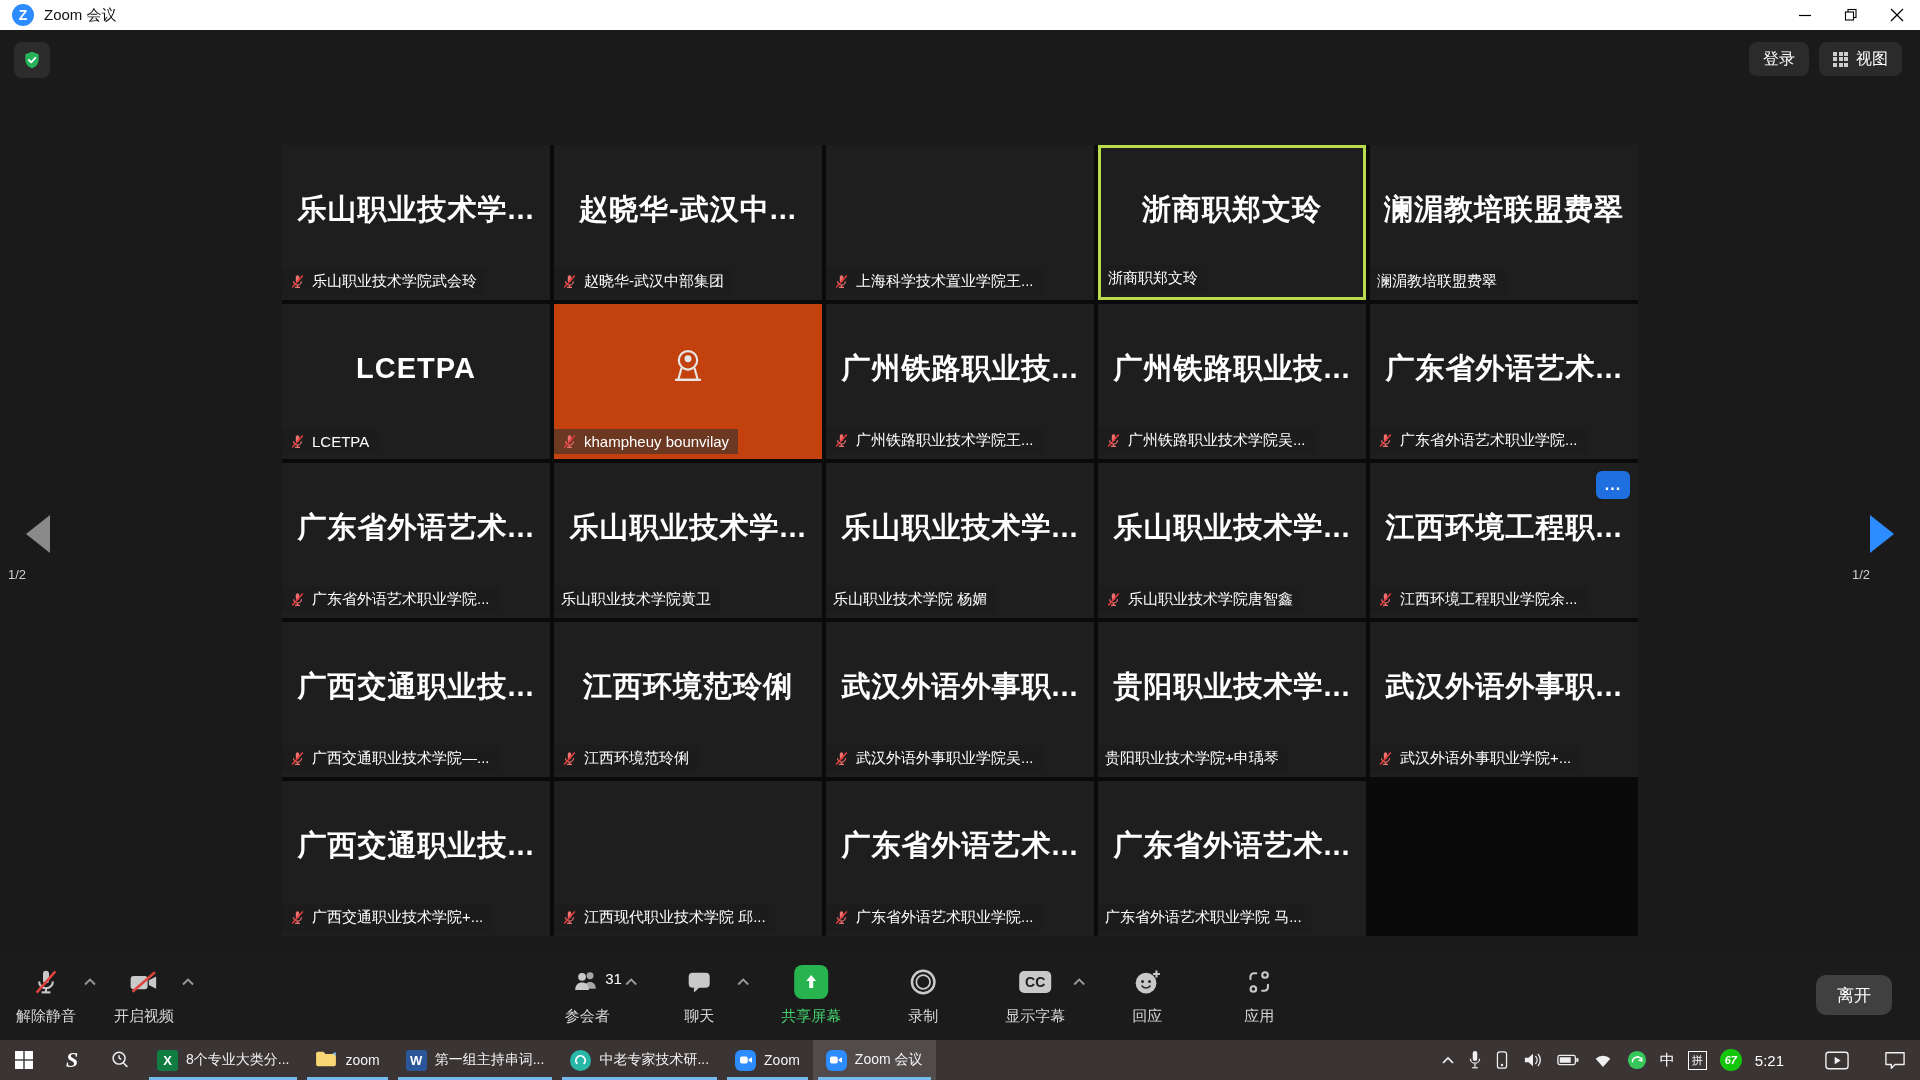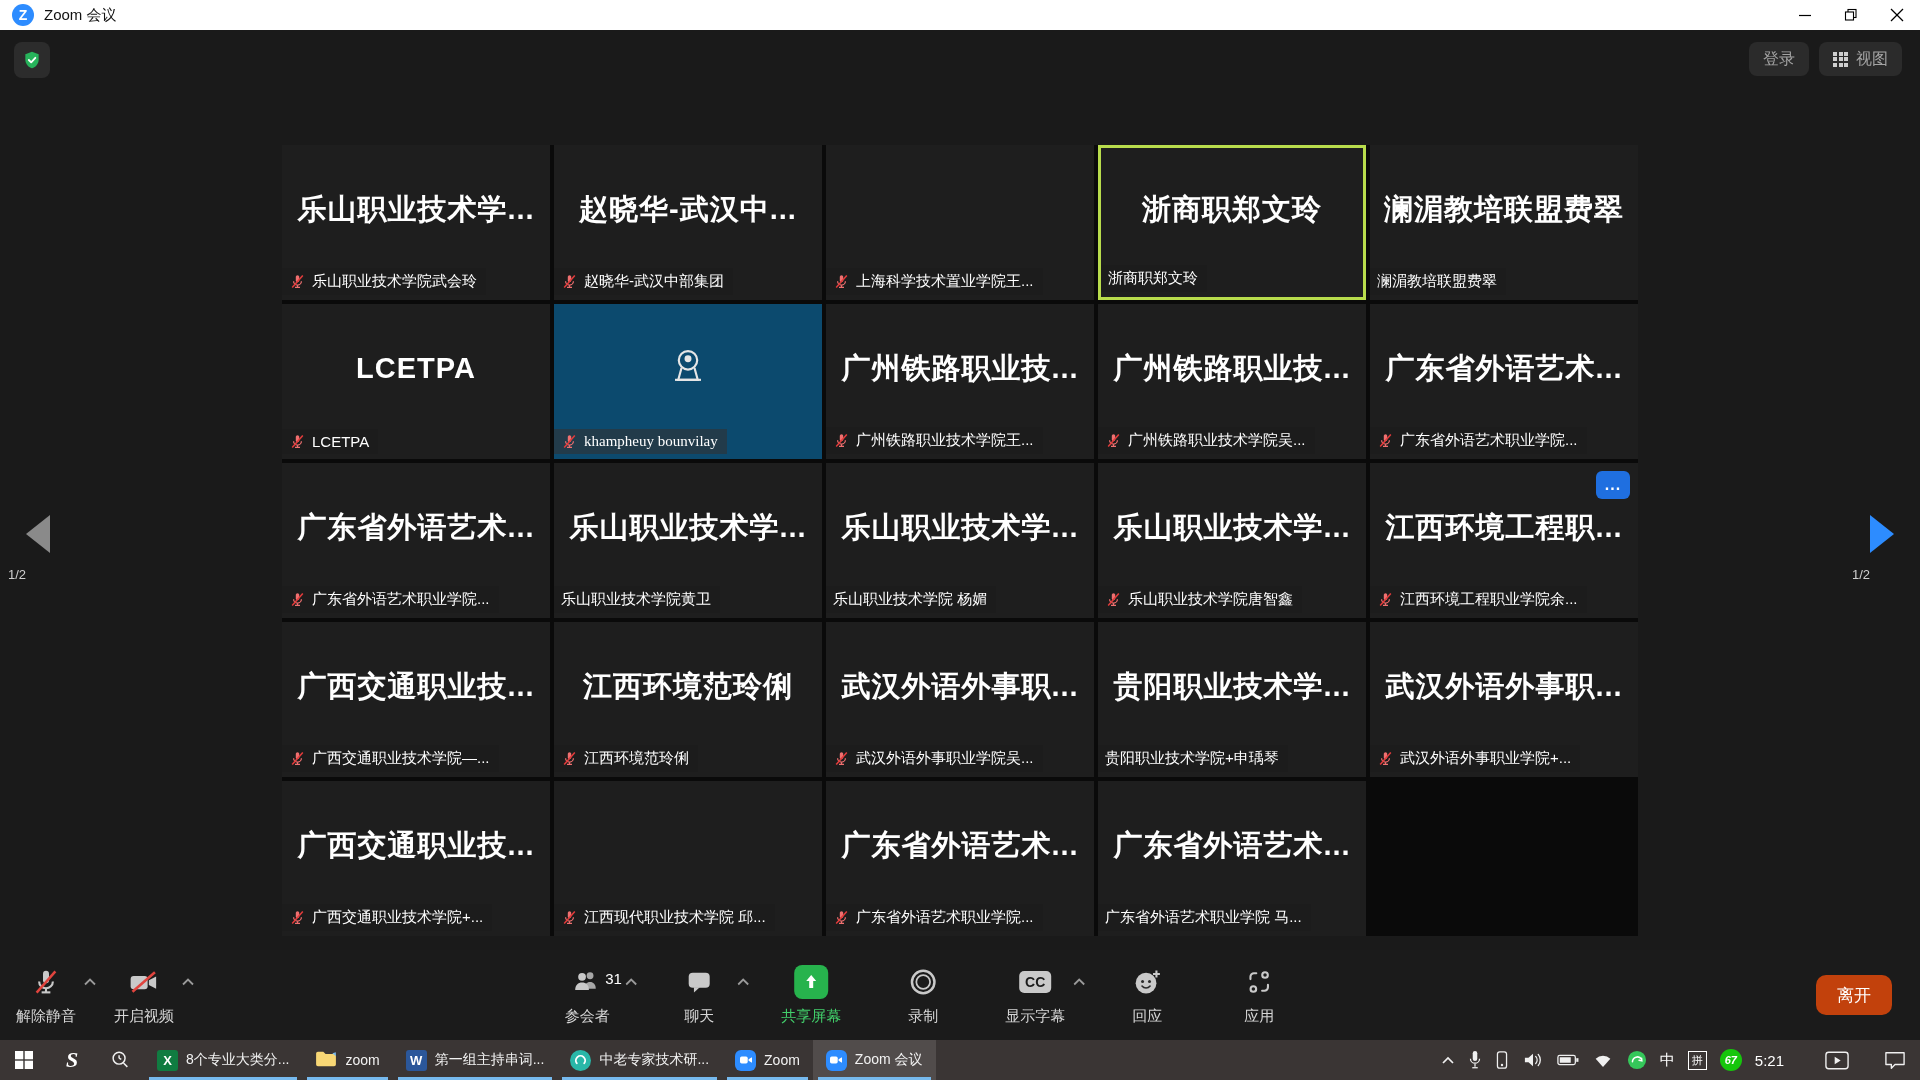--- a/index.html
+++ b/index.html
@@ -18,35 +18,35 @@
     color:#000; font-size:14px; }
   .win-btn svg { display:block; }
 
   
   .main { position:absolute; left:0; top:30px; width:1920px; height:1010px; background:#1a1a1a; }
 
   .shield-wrap { position:absolute; left:14px; top:12px; width:36px; height:36px; background:#2c2c2c;
     border-radius:8px; display:flex; align-items:center; justify-content:center; }
 
   .top-right { position:absolute; right:18px; top:12px; display:flex; gap:10px; }
-  .pill-btn { background:#2b2b2b; color:#a3a3a3; border:none; border-radius:8px; height:34px;
+  .pill-btn { background:#2b2b2b; color:#ffffff; border:none; border-radius:8px; height:34px;
     padding:0 14px; font-size:16px; display:flex; align-items:center; gap:8px;
     font-family:inherit; }
   .grid-glyph { display:inline-block; width:15px; height:15px;
     background:
       linear-gradient(#cfcfcf,#cfcfcf) 0 0/4px 4px no-repeat,   linear-gradient(#cfcfcf,#cfcfcf) 5.5px 0/4px 4px no-repeat,   linear-gradient(#cfcfcf,#cfcfcf) 11px 0/4px 4px no-repeat,
       linear-gradient(#cfcfcf,#cfcfcf) 0 5.5px/4px 4px no-repeat, linear-gradient(#cfcfcf,#cfcfcf) 5.5px 5.5px/4px 4px no-repeat, linear-gradient(#cfcfcf,#cfcfcf) 11px 5.5px/4px 4px no-repeat,
       linear-gradient(#cfcfcf,#cfcfcf) 0 11px/4px 4px no-repeat,  linear-gradient(#cfcfcf,#cfcfcf) 5.5px 11px/4px 4px no-repeat, linear-gradient(#cfcfcf,#cfcfcf) 11px 11px/4px 4px no-repeat; }
 
   
   .pgrid { position:absolute; left:282px; top:115px; display:grid;
     grid-template-columns:repeat(5,268px); grid-auto-rows:155px; gap:4px; background:#0a0a0a; }
   .tile { position:relative; background:#1e1e1e; overflow:hidden; }
   .tile.active-speaker { border:3px solid #b8dc4c; }
-  .tile.camera-tile { background:#0c4a6e;font-family:Liberation Serif, serif; }
+  .tile.camera-tile { background:#c2410c; }
   .tile-center { position:absolute; left:0; right:0; top:0; bottom:26px; display:flex;
     align-items:center; justify-content:center; color:#ffffff; font-size:29px; font-weight:bold;
     white-space:nowrap; letter-spacing:1px; }
   .tile-label { position:absolute; left:0; bottom:5px; max-width:96%; display:flex; align-items:center;
     gap:6px; background:rgba(28,28,28,0.78); padding:4px 9px 4px 7px; color:#fff; font-size:15px;
     white-space:nowrap; overflow:hidden; }
   .camera-tile .tile-label { background:rgba(50,50,50,0.6); }
   .mic { display:flex; align-items:center; }
   .tile-more { position:absolute; top:8px; right:8px; width:34px; height:28px; background:#1f6fe0;
     border-radius:6px; color:#fff; display:flex; align-items:center; justify-content:center;
@@ -72,21 +72,21 @@
     background:none; border:none; color:#d6d6d6; font-size:15px; gap:7px; font-family:inherit;
     min-width:64px; }
   .tool-btn .ticon { height:36px; display:flex; align-items:center; justify-content:center; }
   .caret { position:absolute; right:-18px; top:8px; }
   .count { position:absolute; left:calc(50% + 18px); top:6px; color:#fff; font-size:15px; }
   .share-label { color:#42cf6b; }
   .share-sq { width:34px; height:34px; background:#27b34d; border-radius:8px; display:flex;
     align-items:center; justify-content:center; }
   .cc-badge { background:#c9c9c9; color:#1b1b1b; font-weight:bold; border-radius:5px;
     font-size:14px; padding:3px 6px; }
-  .leave-btn { margin-left:auto; margin-right:28px; background:#c2410c; color:#fff; border:none;
+  .leave-btn { margin-left:auto; margin-right:28px; background:#404040; color:#fff; border:none;
     border-radius:10px; width:76px; height:40px; font-size:17px; font-family:inherit; }
 
   
   .taskbar { position:absolute; left:0; top:1040px; width:1920px; height:40px; background:#3a3534;
     display:flex; align-items:stretch; color:#fff; }
   .tk-btn { display:flex; align-items:center; justify-content:center; width:48px; }
   .s-logo { font-family:"Liberation Serif","DejaVu Serif",serif; font-style:italic; font-weight:bold;
     font-size:22px; color:#fff; }
   .tk-app { position:relative; display:flex; align-items:center; gap:8px; padding:0 13px;
     font-size:14px; color:#f2f2f2; max-width:220px; white-space:nowrap; }

